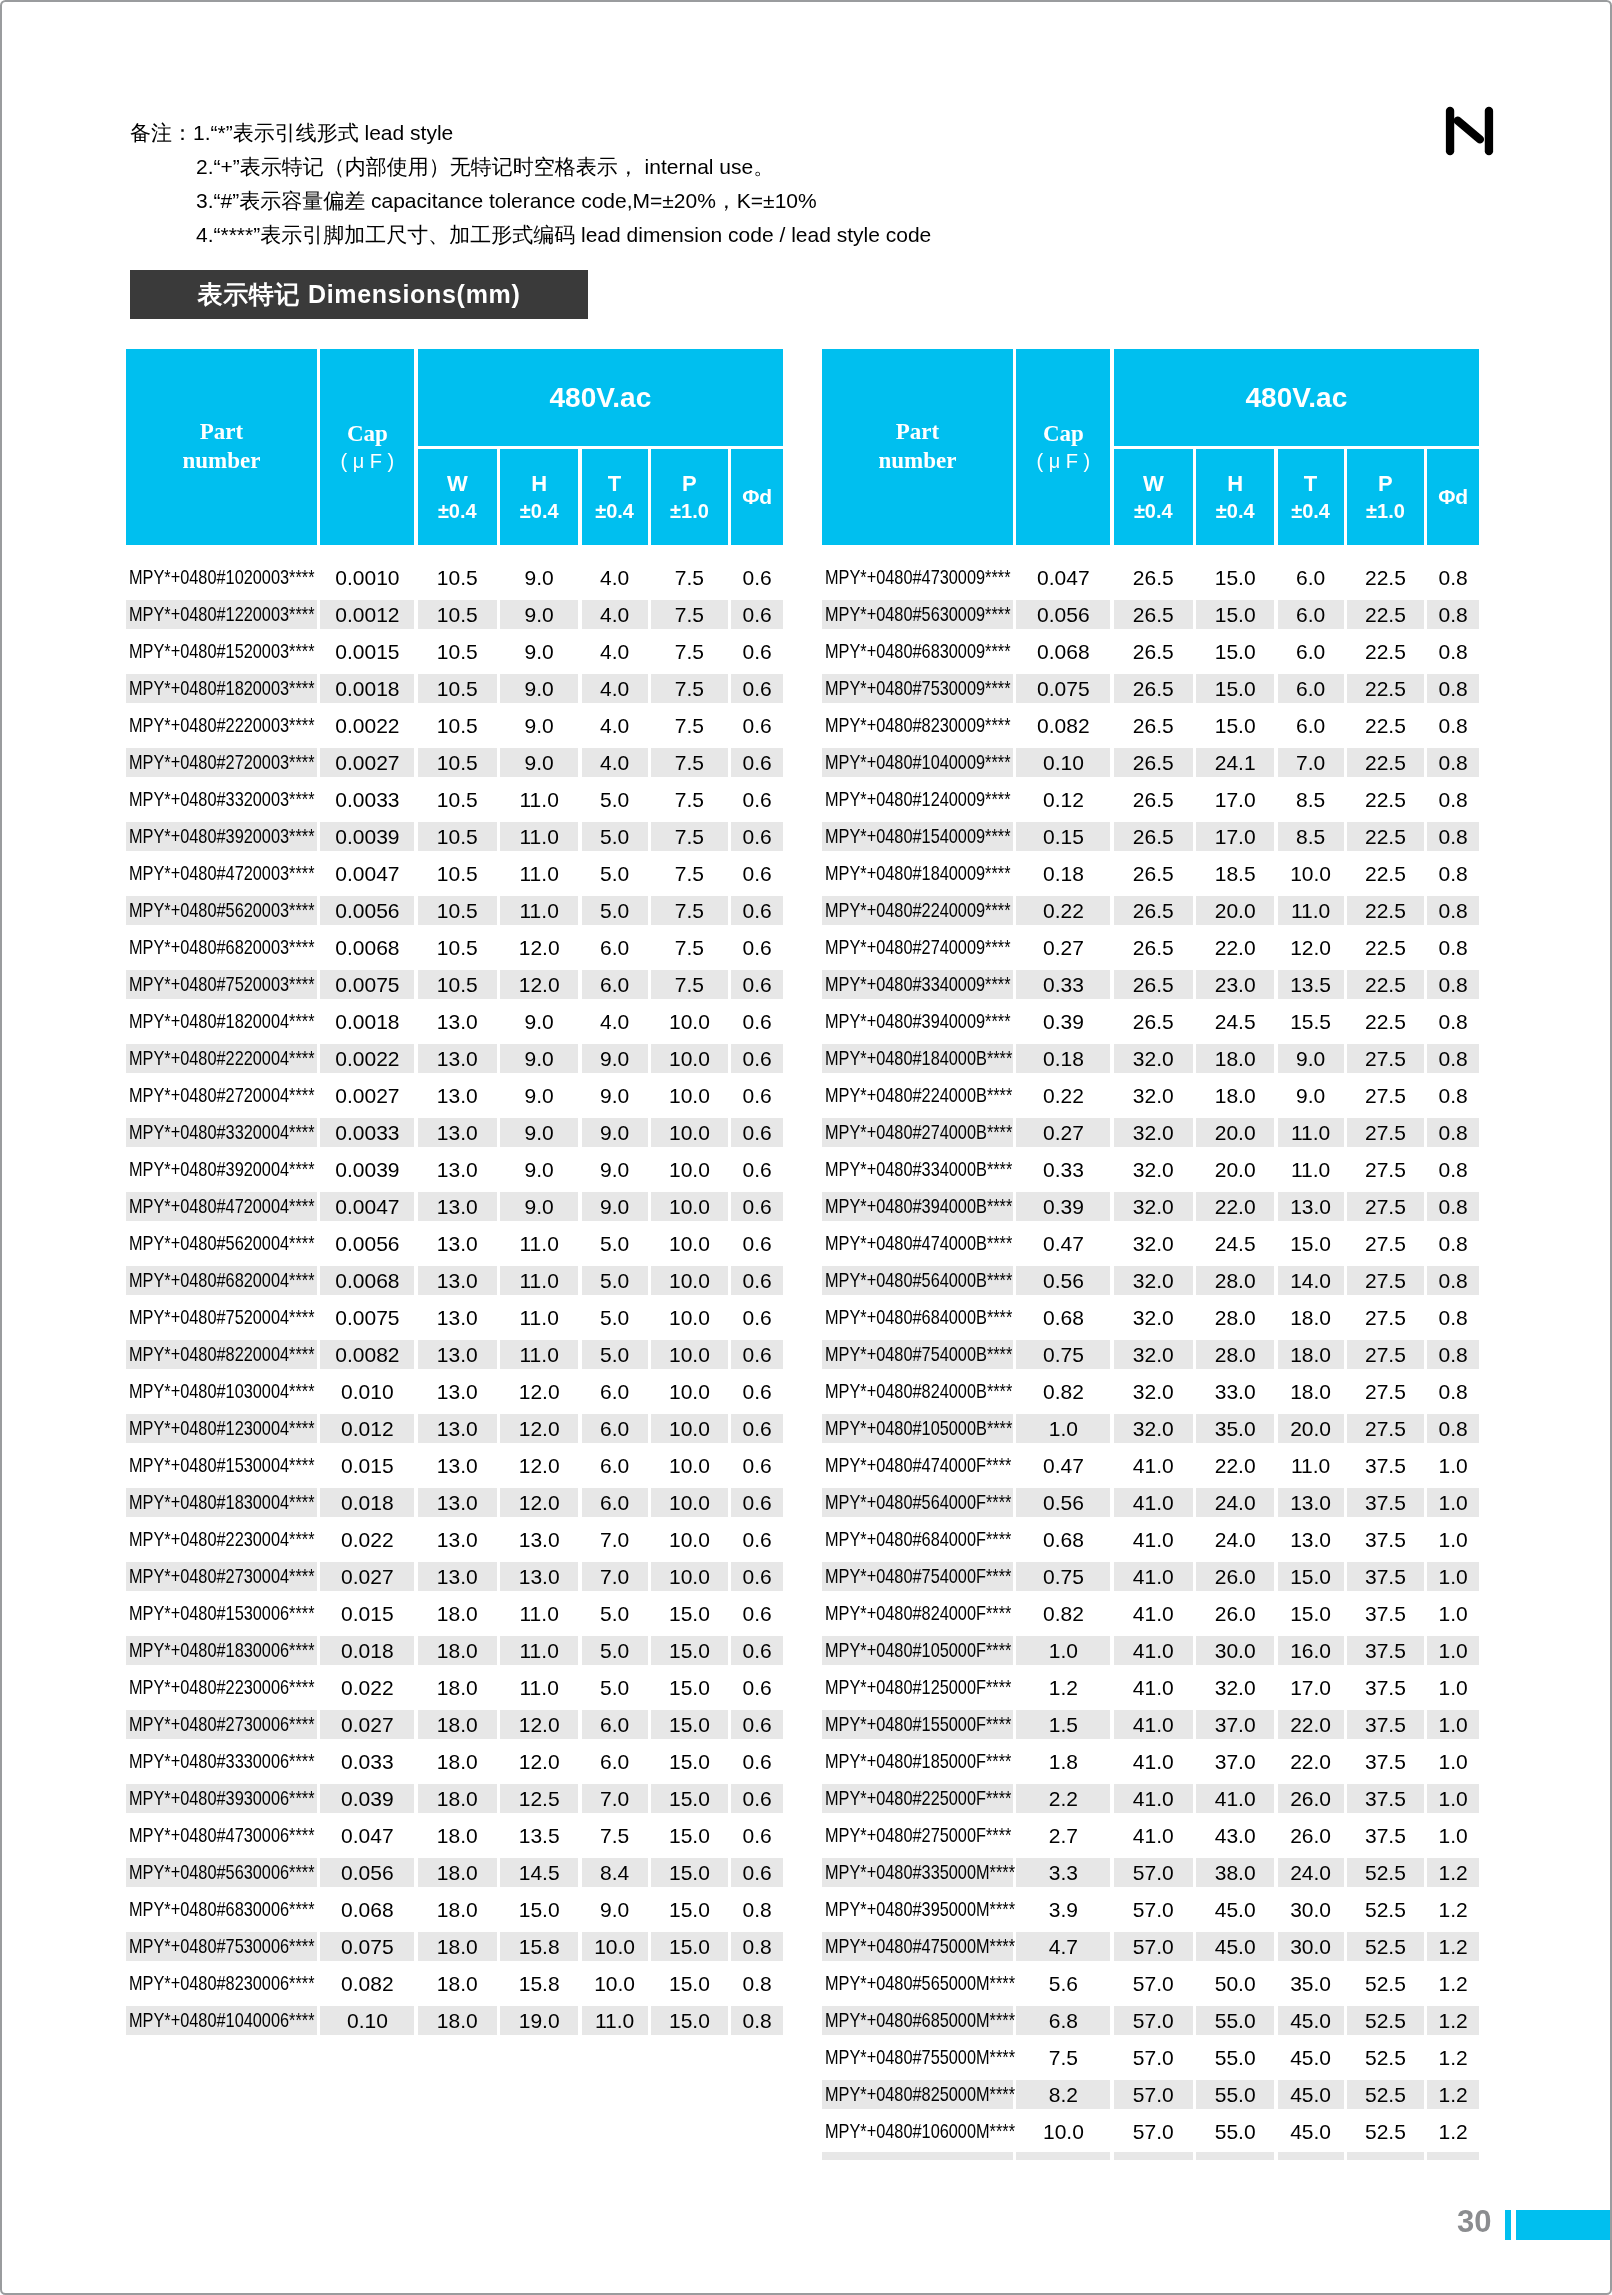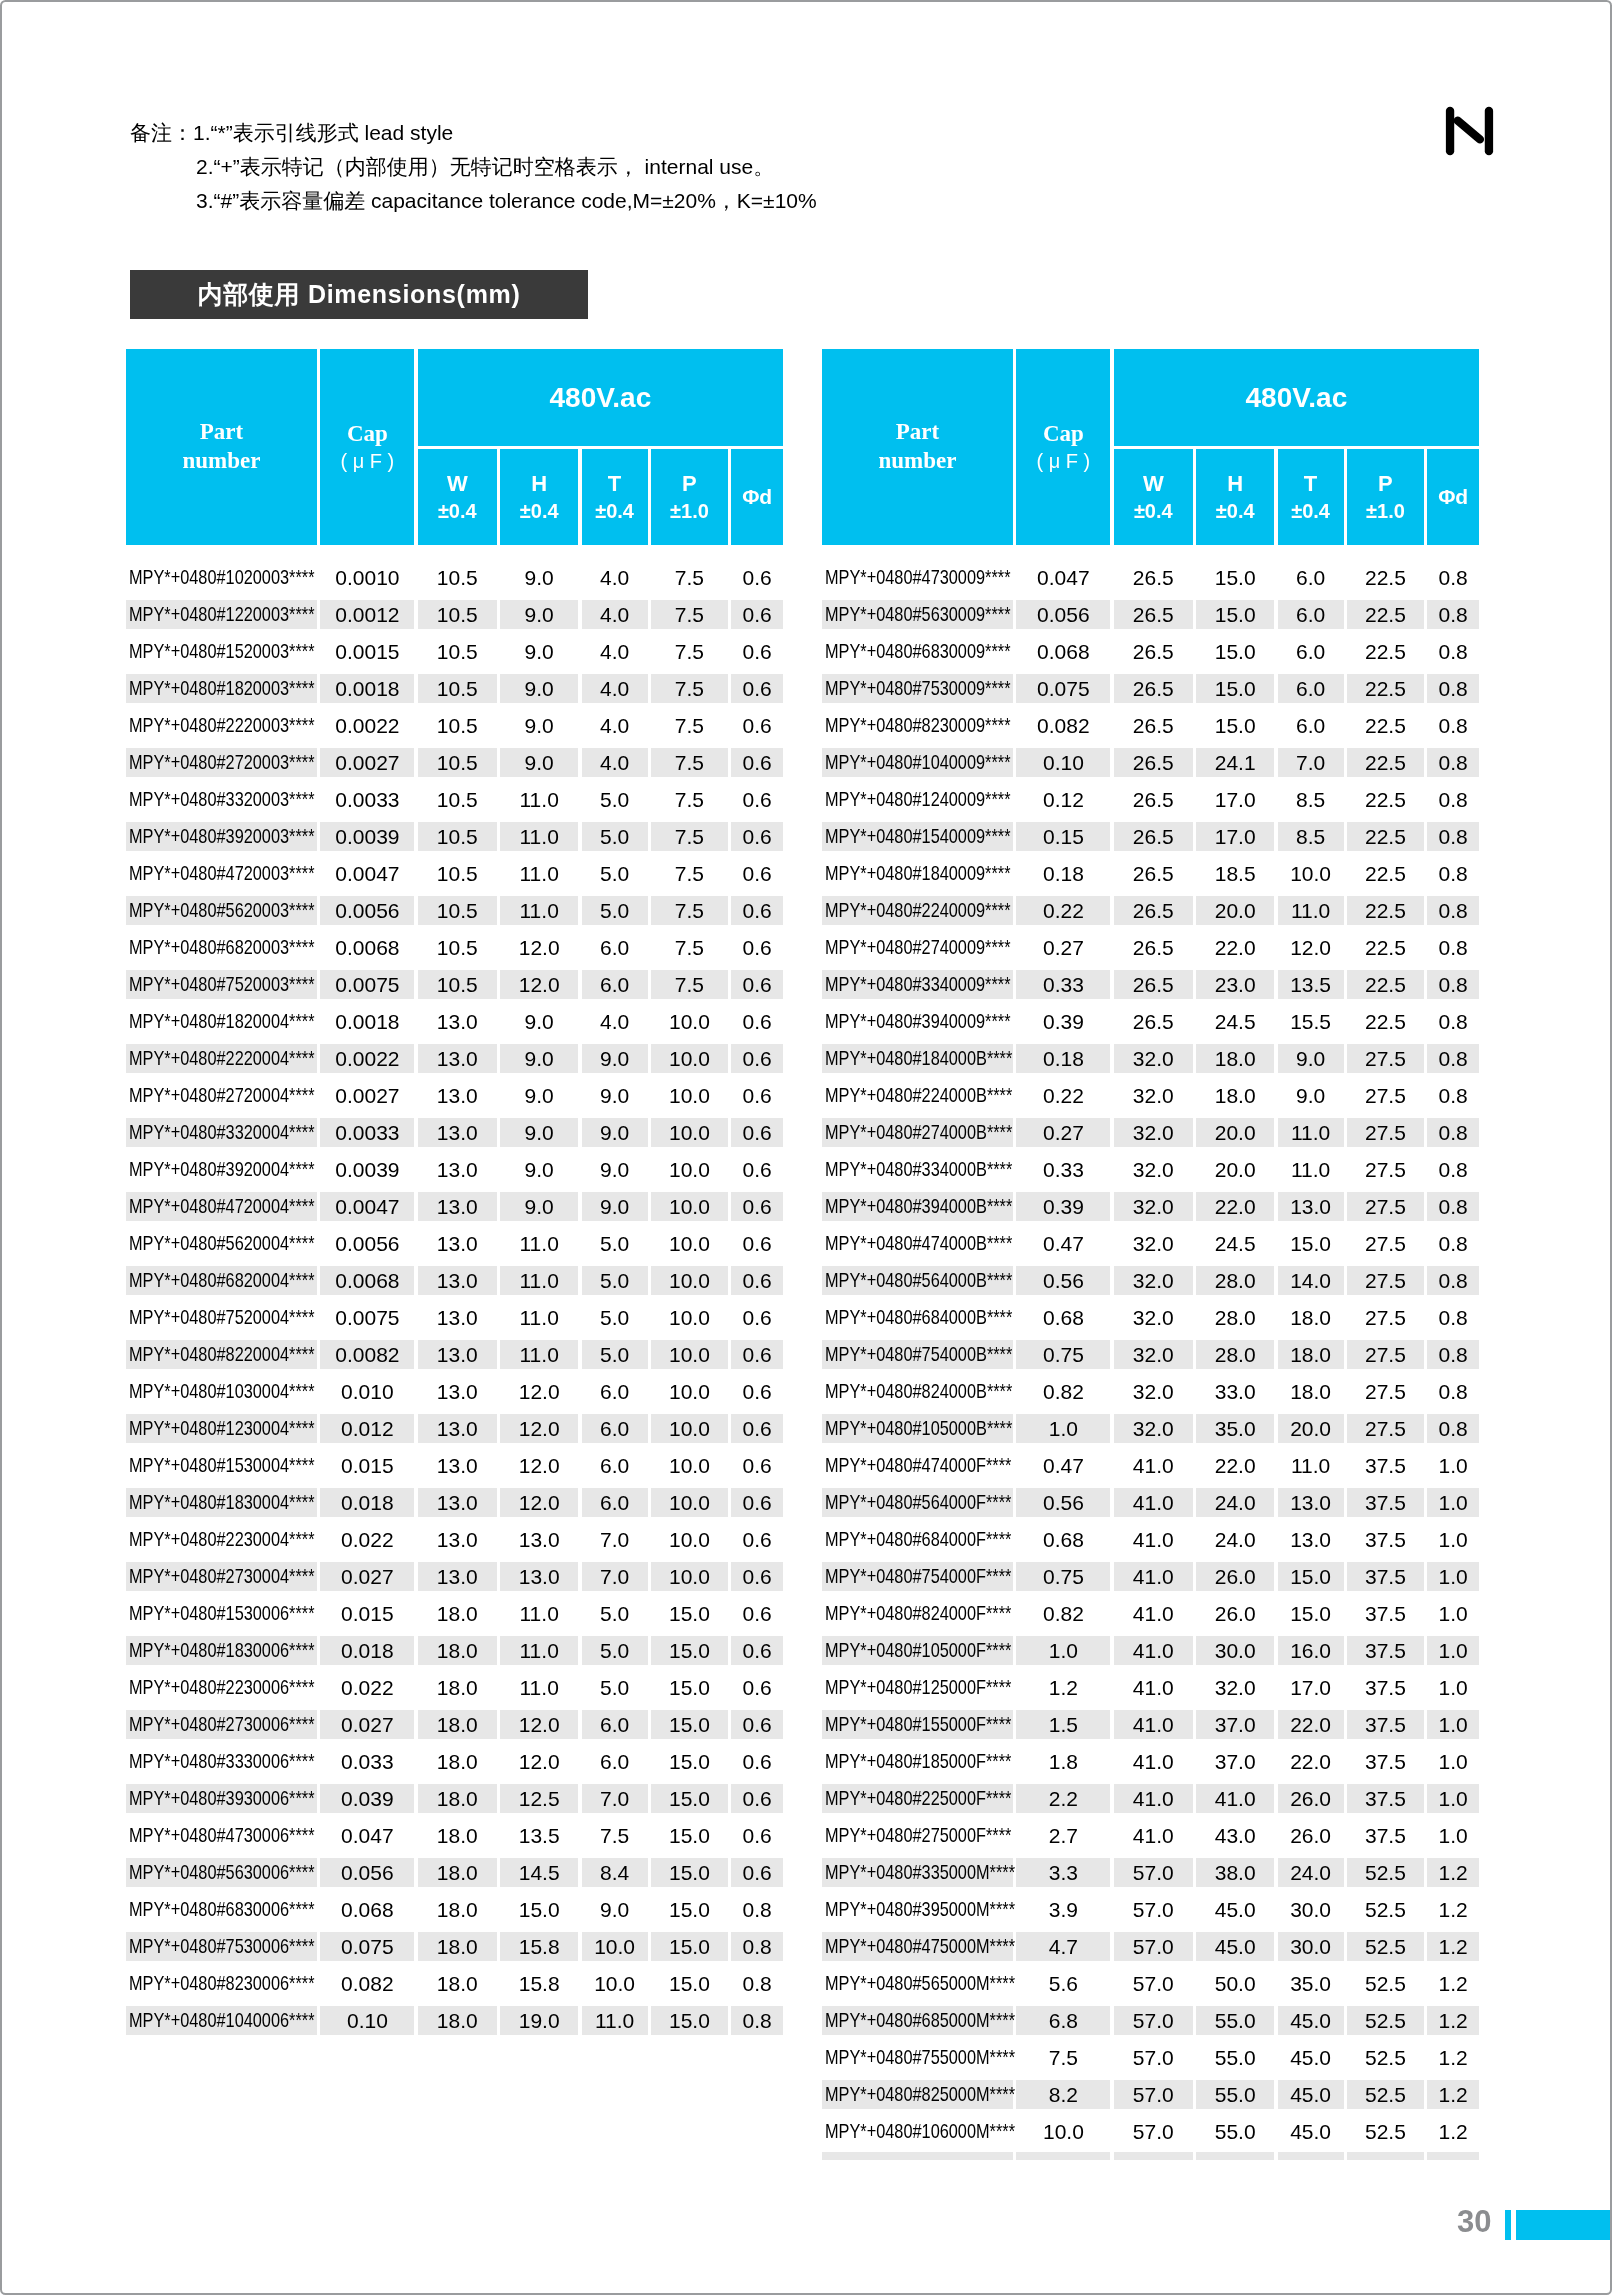--- a/index.html
+++ b/index.html
@@ -119,24 +119,25 @@
       <line x1="18" y1="21" x2="50" y2="48" stroke="#000" stroke-width="12" stroke-linecap="round"></line>
     </svg>
   </div>
 
   <div class="notes">
     <div class="note-line">
       <span>备注：</span><span>1.“*”表示引线形式 lead style</span>
     </div>
     <div class="note-line indent">2.“+”表示特记（内部使用）无特记时空格表示， internal use。</div>
     <div class="note-line indent">3.“#”表示容量偏差 capacitance tolerance code,M=±20%，K=±10%</div>
+    <div class="note-line indent">4.“****”表示引脚加工尺寸、加工形式编码 lead dimension code / lead style code</div>
   </div>
 
   <div class="title-bar">
-    <span>内部使用 Dimensions(mm)</span>
+    <span>表示特记 Dimensions(mm)</span>
   </div>
 
   <div class="cap-table left">
     <div class="thead">
       <div class="th-cell c0">
         <span class="big">Part</span>
         <span class="big">number</span>
       </div>
       <div class="th-cell c1">
         <span class="big">Cap</span>

